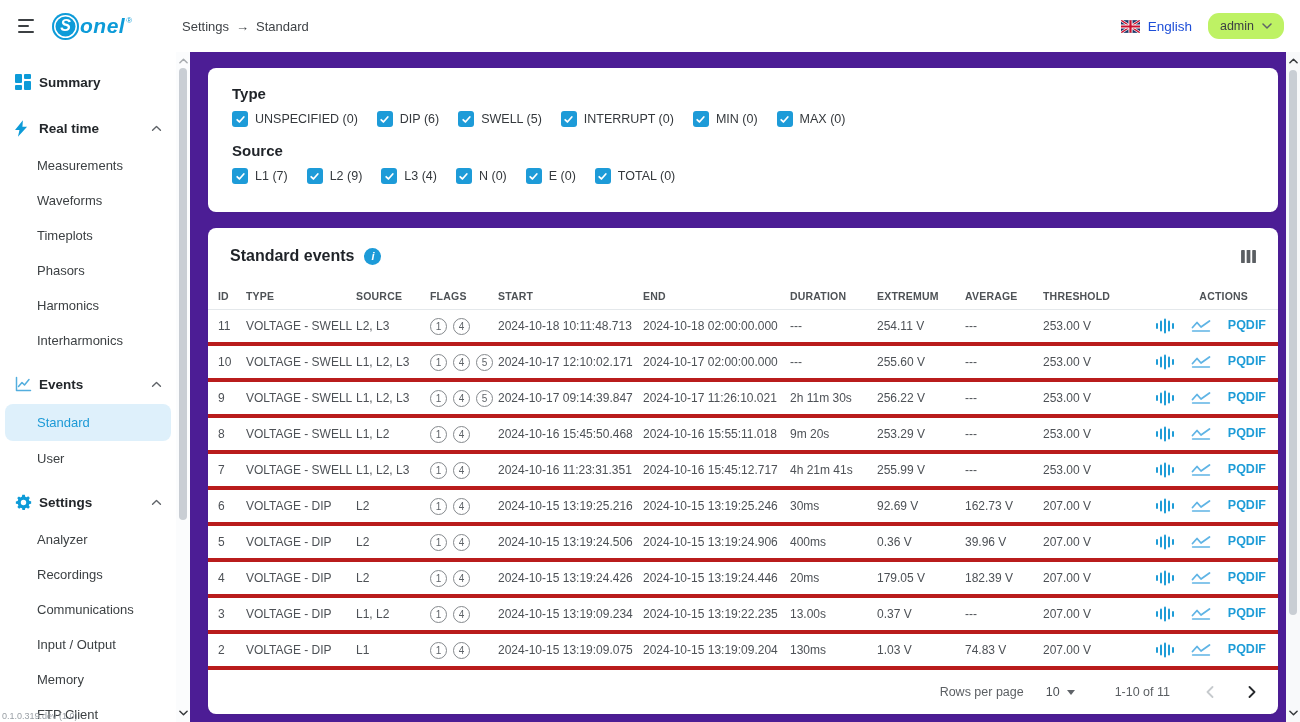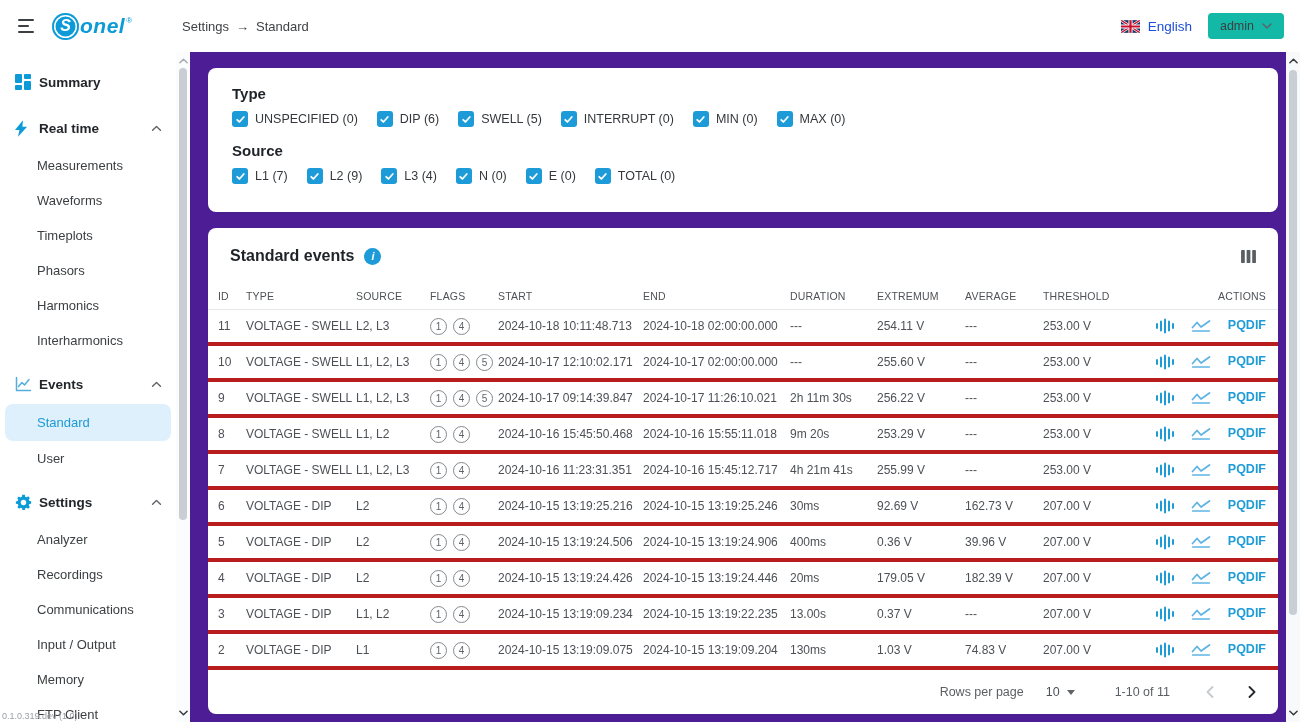--- a/index.html
+++ b/index.html
@@ -19,21 +19,21 @@
   .logo-mark { width:27px; height:27px; border-radius:50%; background:#0d9bd8; color:#fff; font-weight:bold; font-style:italic;
                display:flex; align-items:center; justify-content:center; font-size:16px; box-shadow:inset 0 0 0 2px #0d9bd8, inset 0 0 0 3.5px #fff; }
   .logo-rest { color:#0d9bd8; font-weight:bold; font-size:21px; letter-spacing:.5px; margin-left:1px; font-style:italic; }
   .logo-tm { color:#0d9bd8; font-size:8px; vertical-align:super; margin-left:1px; transform:translateY(-6px); display:inline-block; }
   .breadcrumb { margin-left:50px; display:flex; align-items:center; gap:7px; color:#3f4347; font-size:13px; }
   .bc-arrow { color:#3f4347; font-size:13px; }
   .top-right { margin-left:auto; display:flex; align-items:center; }
   .lang-switch { display:flex; align-items:center; gap:8px; cursor:pointer; }
   .flag { width:19px; height:13px; display:inline-flex; border-radius:1px; overflow:hidden; }
   .lang-label { font-size:13.5px; color:#1d4ed8; }
-  .user-btn { margin-left:16px; background:#14b8a6; border:none; border-radius:4px; padding:6px 12px; font-size:12.5px;
+  .user-btn { margin-left:16px; background:#bef264; border:none; border-radius:11px; padding:6px 12px; font-size:12.5px;
               color:#3c4043; display:flex; align-items:center; gap:8px; cursor:pointer; font-family:inherit; }
   .user-btn svg { color:#5f6368; }
 
   
   .body { flex:1; display:flex; overflow:hidden; }
   .sidebar { width:176px; background:#fff; position:relative; padding-top:8px; flex:none; }
   .vscroll { width:14px; flex:none; position:relative; background:#f8f9fa; }
   .vscroll.side { background:#fbfcfd; }
   .vscroll .thumb { position:absolute; left:3px; width:8px; border-radius:4px; background:#c9ced4; }
   .vscroll .arr { position:absolute; left:0; width:14px; height:12px; display:flex; align-items:center; justify-content:center; cursor:pointer; }
@@ -64,22 +64,22 @@
 
   
   .tablecard { margin-top:16px; height:486px; padding-top:16px; display:flex; flex-direction:column; }
   .tbl-head { display:flex; align-items:center; padding:0 22px; height:24px; margin-bottom:14px; }
   .tbl-title { font-size:16px; font-weight:bold; color:#1f2328; }
   .info-icon { width:17px; height:17px; border-radius:50%; background:#1d9bd8; color:#fff; font-size:11px; font-weight:bold;
                display:flex; align-items:center; justify-content:center; margin-left:10px; cursor:pointer; font-style:italic; }
   .cols-btn { margin-left:auto; color:#5a5e62; display:flex; cursor:pointer; }
   .grid-row { display:grid; grid-template-columns:28px 110px 74px 68px 145px 147px 87px 88px 78px 95px 1fr; padding-left:10px; align-items:center; }
   .thead { height:28px; border-bottom:1px solid #e4e8eb; }
-  .hc { font-size:10.5px; font-weight:normal; color:#4e5256; letter-spacing:.2px; }
-  .hc.right { text-align:right; padding-right:12px; }
+  .hc { font-size:10.5px; font-weight:bold; color:#4e5256; letter-spacing:.2px; }
+  .hc.right { text-align:right; padding-right:30px; }
   .trow { height:36px; border-bottom:4px solid #b91c1c; font-size:12px; color:#4d5156; }
   .c-flags { display:flex; gap:6px; }
   .flagnum { width:17px; height:17px; border:1.5px solid #85898d; border-radius:50%; color:#5f6469; font-size:10px;
              display:flex; align-items:center; justify-content:center; }
   .c-actions { display:flex; align-items:flex-start; justify-content:flex-end; padding-right:12px; gap:17px; }
   .act { display:flex; cursor:pointer; }
   .act.waveform { color:#1e9cd7; }
   .act.chart { color:#5fb4e5; }
   .pqdif { color:#1e9cd7; font-weight:bold; font-size:12.5px; text-decoration:none; }
   .tfoot { margin-top:auto; height:44px; display:flex; align-items:center; justify-content:flex-end; padding-right:22px;

